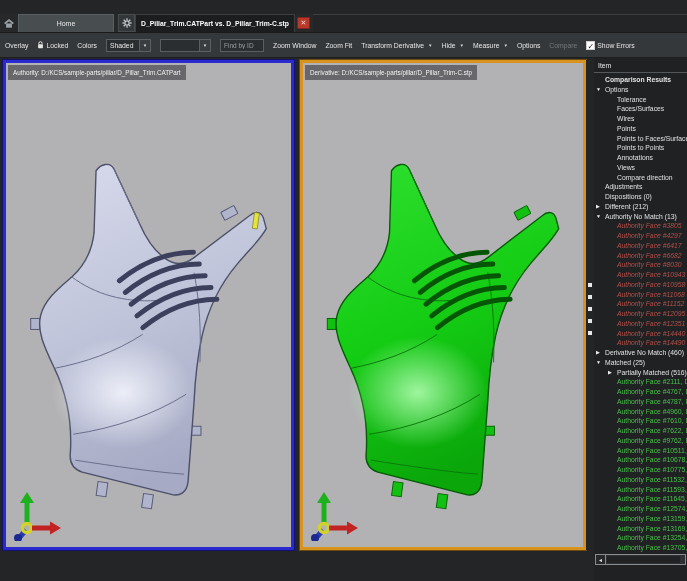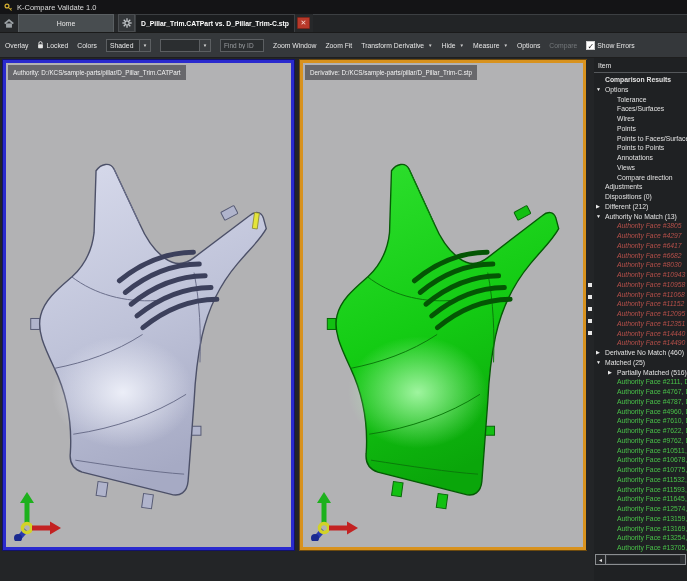--- a/index.html
+++ b/index.html
@@ -77,27 +77,20 @@
   .hs-btn { width:11px; background:#26282a; border:1px solid #8a8d90; color:#e0e0e0; font-size:5px;
             display:flex; align-items:center; justify-content:center; }
   .hs-track { flex:1; border:1px solid #8a8d90; border-left:none; background:#2e3134; position:relative; }
   .hs-thumb { position:absolute; left:1px; top:1px; bottom:1px; width:92%; background:#202224; }
 </style>
 </head>
 <body>
 
 <div class="app">
 
-  <div class="titlebar">
-    <svg width="9" height="9" viewBox="0 0 12 12">
-      <circle cx="4" cy="4" r="2.6" fill="none" stroke="#d8b233" stroke-width="1.6"></circle>
-      <path d="M6,6 L10,10 M8.4,8.4 L10,7" stroke="#d8b233" stroke-width="1.4" fill="none"></path>
-    </svg>
-    <span class="ttl">K-Compare Validate 1.0</span>
-  </div>
 
   <div class="tabbar">
     <div class="home-ico-wrap">
       <svg width="10" height="9" viewBox="0 0 12 11">
         <polygon points="6,0 12,5 10.5,6.4 6,2.6 1.5,6.4 0,5" fill="#9aa0a4"></polygon>
         <rect x="2.4" y="5.4" width="7.2" height="5.2" fill="#9aa0a4"></rect>
       </svg>
     </div>
     <div class="tab-home">
       <span>Home</span>

